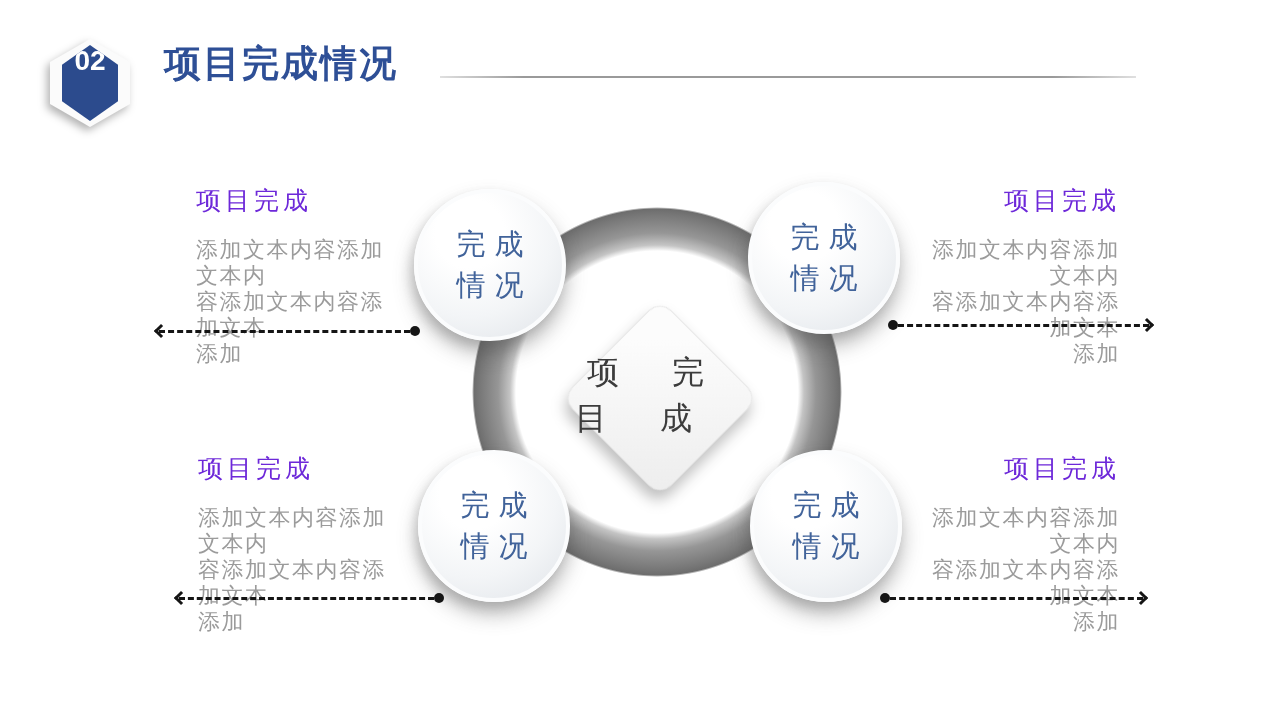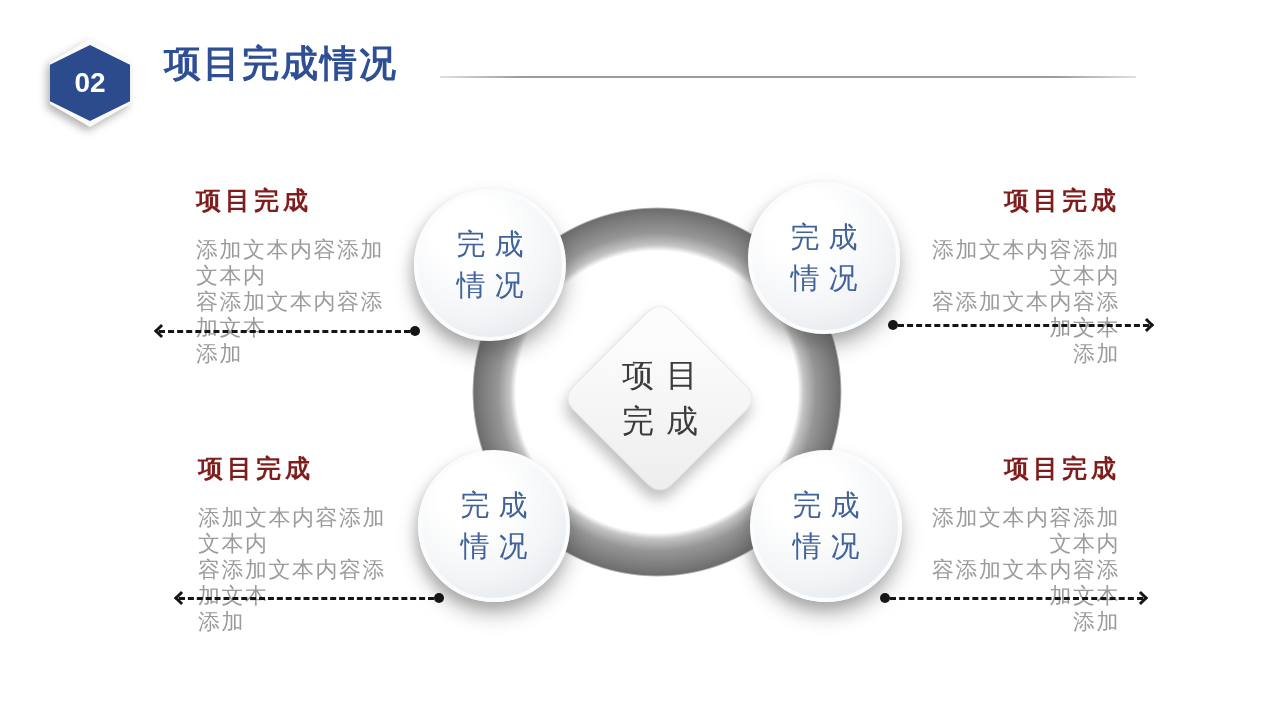--- a/index.html
+++ b/index.html
@@ -12,23 +12,23 @@
     overflow: hidden;
     font-family: "Liberation Sans", sans-serif;
   }
 
   
   .badge { position: absolute; left: 50px; top: 39px; width: 80px; height: 88px;
     filter: drop-shadow(-3px 4px 4px rgba(0,0,0,0.30)); }
   .hex-outer { width: 80px; height: 88px; background: #fbfbfb;
     clip-path: polygon(50% 0, 100% 26%, 100% 74%, 50% 100%, 0 74%, 0 26%);
     display: flex; align-items: center; justify-content: center; }
-  .hex-inner { width: 80px; height: 76px; background: #2c4b8d;
+  .hex-inner { width: 56px; height: 76px; background: #2c4b8d;
     clip-path: polygon(50% 0, 100% 26%, 100% 74%, 50% 100%, 0 74%, 0 26%);
-    display: flex; align-items: center; justify-content: center; }
+    display: flex; align-items: flex-start; justify-content: center; }
   .badge-num { color: #ffffff; font-size: 28px; font-weight: bold; letter-spacing: 0; }
 
   .title-wrap { position: absolute; left: 164px; top: 44px; }
   .page-title { color: #2e4f96; font-size: 37px; font-weight: bold;
     letter-spacing: 2px; line-height: 1.1; font-family: "Liberation Sans", sans-serif; }
   .page-subtitle { color: #b6babe; font-size: 13px; letter-spacing: 0.8px;
     margin-top: 4px; margin-left: 4px; word-spacing: 3px; }
 
   .divider { position: absolute; left: 440px; top: 76px; width: 696px; height: 2px;
     background: linear-gradient(90deg, #e0e0e0, #9a9a9a 12%, #9a9a9a 88%, #e0e0e0); }
@@ -43,39 +43,39 @@
       rgba(0,0,0,0) 0, rgba(0,0,0,0) 141px,
       #c4c4c4 147px, #969696 159px, #787878 177px, #6d6d6d 183px,
       rgba(0,0,0,0) 185px); }
 
   .diamond { position: absolute; left: 590px; top: 328px; width: 140px; height: 140px;
     transform: rotate(45deg); border-radius: 16px;
     background: linear-gradient(135deg, #fcfcfc 20%, #ededed 100%);
     border: 1px solid #e6e6e6;
     filter: drop-shadow(5px 8px 7px rgba(0,0,0,0.25)); }
   .diamond-label { position: absolute; left: 575px; top: 328px; width: 170px; height: 140px;
-    display: flex; flex-direction: column; align-items: center; justify-content: center;
-    font-family: Liberation Sans, sans-serif; color: #3c3c3c; font-size: 32px;
+    display: flex; flex-direction: row; align-items: center; justify-content: center;
+    font-family: Liberation Mono, monospace; color: #3c3c3c; font-size: 32px;
     letter-spacing: 12px; text-indent: 12px; line-height: 1.45; z-index: 3; }
 
   .node { position: absolute; width: 152px; height: 152px; border-radius: 50%;
     background: radial-gradient(circle at 36% 28%, #ffffff 25%, #f3f5f7 60%, #dfe3e8 100%);
     border: 4px solid #fbfcfd;
     box-shadow: 0 12px 20px rgba(75,75,75,0.40), -4px 6px 10px rgba(110,110,110,0.18);
     display: flex; flex-direction: column; align-items: center; justify-content: center;
     font-family: "DejaVu Serif", serif; color: #41639a; font-size: 29px;
     letter-spacing: 9px; text-indent: 9px; line-height: 1.4; z-index: 4; }
   .node-tl { left: 414px; top: 189px; }
   .node-tr { left: 748px; top: 182px; }
   .node-bl { left: 418px; top: 450px; }
   .node-br { left: 750px; top: 450px; }
 
   
   .block { position: absolute; width: 202px; font-family: "DejaVu Serif", serif; }
-  .block h2 { color: #7f1d1d; font-size: 25px; font-weight: bold;
+  .block h2 { color: #6d28d9; font-size: 25px; font-weight: normal;
     letter-spacing: 4px; margin-bottom: 20px; }
   .block p { color: #9b9b9b; font-size: 22px; letter-spacing: 1.5px; line-height: 26px; }
   .block-tl { left: 196px; top: 184px; text-align: left; }
   .block-tr { left: 918px; top: 184px; text-align: right; }
   .block-bl { left: 198px; top: 452px; text-align: left; }
   .block-br { left: 918px; top: 452px; text-align: right; }
 
   
   .arrow { position: absolute; display: flex; align-items: center; height: 12px; z-index: 6; }
   .arrow .dash { flex: 1; height: 0; border-top: 3px dashed #151515; }

